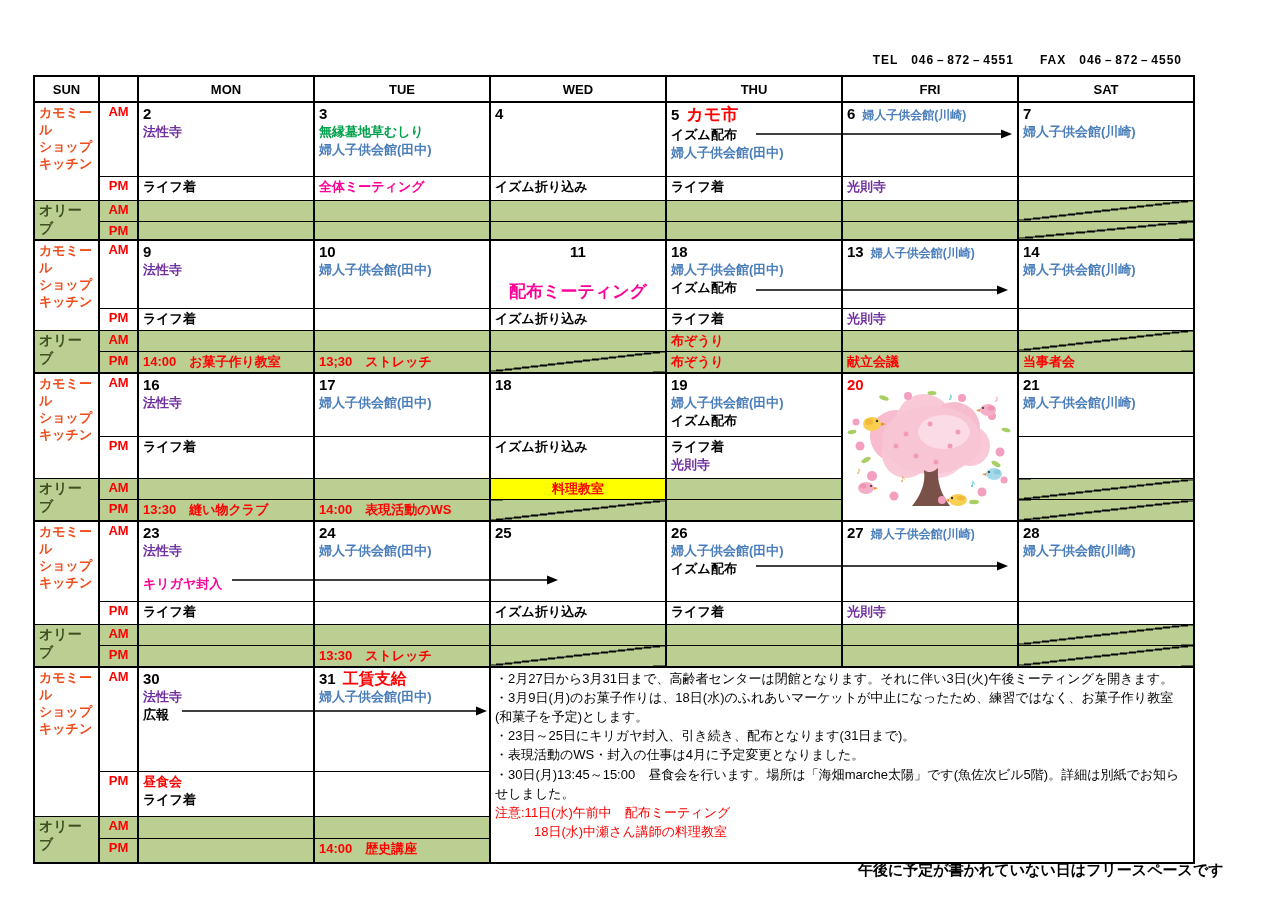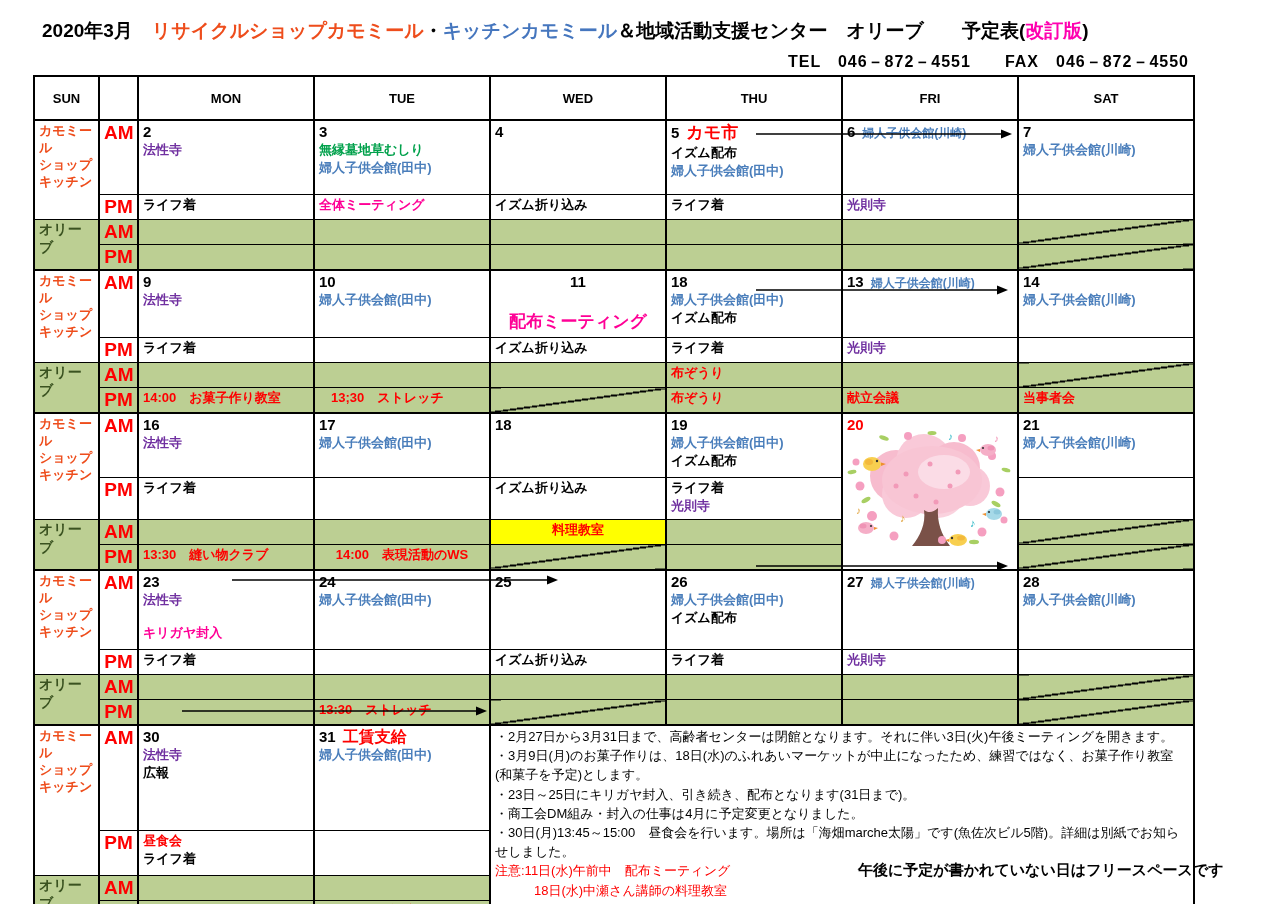--- a/index.html
+++ b/index.html
@@ -6,39 +6,39 @@
   html,body { width:1280px; height:904px; background:#fff;
     font-family:"Liberation Sans","DejaVu Sans",sans-serif; }
   .page { position:relative; width:1280px; height:904px; background:#fff; overflow:hidden; }
 
   
   .title { position:absolute; left:42px; top:18px; font-size:19px; font-weight:bold; white-space:nowrap; }
   .t-black { color:#000; }
   .t-orange { color:#ee4d1c; }
   .t-blue { color:#4576be; }
   .t-magenta { color:#ff00b0; }
-  .contact { position:absolute; left:29px; top:52px; width:1160px; text-align:right;
-    font-size:16px; font-weight:bold; color:#000; letter-spacing:1px; }
+  .contact { position:absolute; left:22px; top:52px; width:1160px; text-align:right;
+    font-size:12px; font-weight:bold; color:#000; letter-spacing:1px; }
 
   
   .cal { position:absolute; left:33px; top:75px; width:1160px;
     border-collapse:collapse; table-layout:fixed; border:2px solid #000; }
   .cal th, .cal td { border:1px solid #000; border-left-width:2px; padding:1px 4px;
     vertical-align:top; overflow:visible; }
-  .cal thead th { height:44px; font-size:13px; font-weight:bold; text-align:center;
+  .cal thead th { height:26px; font-size:13px; font-weight:bold; text-align:center;
     vertical-align:middle; background:#fff; color:#000; border-bottom-width:2px; }
   .th-sun { color:#fe0000; }
   .th-sat { color:#376092; }
   tr.wkstart td { border-top:2px solid #000; }
 
   .lbl-cam { color:#ee4d1c; font-weight:bold; font-size:13px; line-height:17px;
     white-space:pre-line; vertical-align:middle; padding-left:5px; background:#fff; }
   .lbl-olive { color:#3a5220; font-weight:bold; font-size:14px; background:#bccf93;
     vertical-align:middle; padding-left:5px; }
-  .ampm { color:#fe0000; font-weight:bold; font-size:19px; text-align:center; vertical-align:middle; }
+  .ampm { color:#fe0000; font-weight:bold; font-size:13px; text-align:center; vertical-align:middle; }
   td.olive { background:#bccf93; }
   td.diag { background-image:linear-gradient(to bottom right,
       transparent calc(50% - 0.9px), #000 calc(50% - 0.9px),
       #000 calc(50% + 0.9px), transparent calc(50% + 0.9px)); }
   td.hl { background:#ffff00; }
   td.ctr { text-align:center; }
 
   .dl { line-height:19px; white-space:nowrap; }
   .date { font-size:15px; font-weight:bold; color:#000; }
   .dnote { margin-left:7px; font-weight:bold; }
@@ -59,23 +59,20 @@
   .footer { position:absolute; left:858px; top:861px; font-size:15px; font-weight:bold; color:#000; }
 
   .overlay { position:absolute; left:0; top:0; width:1280px; height:904px;
     pointer-events:none; z-index:6; }
 </style>
 </head>
 <body>
 
 <div class="page">
 
-  <div class="title">
-    <span class="t-black">2020年3月　</span><span class="t-orange">リサイクルショップカモミール</span><span class="t-black">・</span><span class="t-blue">キッチンカモミール</span><span class="t-black">＆地域活動支援センター　オリーブ</span><span class="t-black">　　予定表(</span><span class="t-magenta">改訂版</span><span class="t-black">)</span>
-  </div>
 
   <div class="contact">TEL　046－872－4551　　FAX　046－872－4550</div>
 
   <table class="cal">
     <colgroup>
       <col style="width:65px">
         <col style="width:39px">
       <col style="width:176px">
         <col style="width:176px">
         <col style="width:176px">
@@ -222,21 +219,21 @@
           </td>
           <td class="olive"></td>
           <td class="olive diag"></td>
         </tr>
         <tr style="height: 21px;">
           <td class="ampm olive">PM</td>
           <td class="olive">
             <div class="ln" style="color: rgb(254, 0, 0);">14:00　お菓子作り教室</div>
           </td>
           <td class="olive">
-            <div class="ln" style="color: rgb(254, 0, 0); margin-left: 12px;">13;30　ストレッチ</div>
+            <div class="ln" style="color: rgb(254, 0, 0);">13;30　ストレッチ</div>
           </td>
           <td class="olive diag"></td>
           <td class="olive">
             <div class="ln" style="color: rgb(254, 0, 0);">布ぞうり</div>
           </td>
           <td class="olive">
             <div class="ln" style="color: rgb(254, 0, 0);">献立会議</div>
           </td>
           <td class="olive">
             <div class="ln" style="color: rgb(254, 0, 0);">当事者会</div>
@@ -377,21 +374,21 @@
           </td>
           <td class="olive"></td>
           <td class="olive diag"></td>
         </tr>
         <tr style="height: 17px;">
           <td class="ampm olive">PM</td>
           <td class="olive">
             <div class="ln" style="color: rgb(254, 0, 0);">13:30　縫い物クラブ</div>
           </td>
           <td class="olive">
-            <div class="ln" style="color: rgb(254, 0, 0); text-align: center;">14:00　表現活動のWS</div>
+            <div class="ln" style="color: rgb(254, 0, 0);">14:00　表現活動のWS</div>
           </td>
           <td class="olive diag"></td>
           <td class="olive"></td>
           <td class="olive diag"></td>
         </tr>
         <tr class="wkstart" style="height: 80px;">
           <td class="lbl-cam" rowspan="2">カモミール
 ショップ
 キッチン</td>
           <td class="ampm">AM</td>
@@ -469,21 +466,21 @@
             <div class="ln" style="color: rgb(0, 0, 0);">広報</div>
           </td>
           <td>
             <div class="dl"><span class="date">31</span><span class="dnote sz-med" style="color: rgb(254, 0, 0);">工賃支給</span></div>
             <div class="ln" style="color: rgb(74, 126, 187);">婦人子供会館(田中)</div>
           </td>
           <td colspan="4" rowspan="4" class="notes-cell">
             <div class="nline">・2月27日から3月31日まで、高齢者センターは閉館となります。それに伴い3日(火)午後ミーティングを開きます。</div>
             <div class="nline">・3月9日(月)のお菓子作りは、18日(水)のふれあいマーケットが中止になったため、練習ではなく、お菓子作り教室(和菓子を予定)とします。</div>
             <div class="nline">・23日～25日にキリガヤ封入、引き続き、配布となります(31日まで)。</div>
-            <div class="nline">・商工会DM組み・封入の仕事は4月に予定変更となりました。</div>
+            <div class="nline">・表現活動のWS・封入の仕事は4月に予定変更となりました。</div>
             <div class="nline">・30日(月)13:45～15:00　昼食会を行います。場所は「海畑marche太陽」です(魚佐次ビル5階)。詳細は別紙でお知らせしました。</div>
             <div class="nline nred">注意:11日(水)午前中　配布ミーティング</div>
             <div class="nline nred">　　　18日(水)中瀬さん講師の料理教室</div>
           </td>
         </tr>
         <tr style="height: 45px;">
           <td class="ampm">PM</td>
           <td>
             <div class="ln" style="color: rgb(254, 0, 0);">昼食会</div>
             <div class="ln" style="color: rgb(0, 0, 0);">ライフ着</div>

